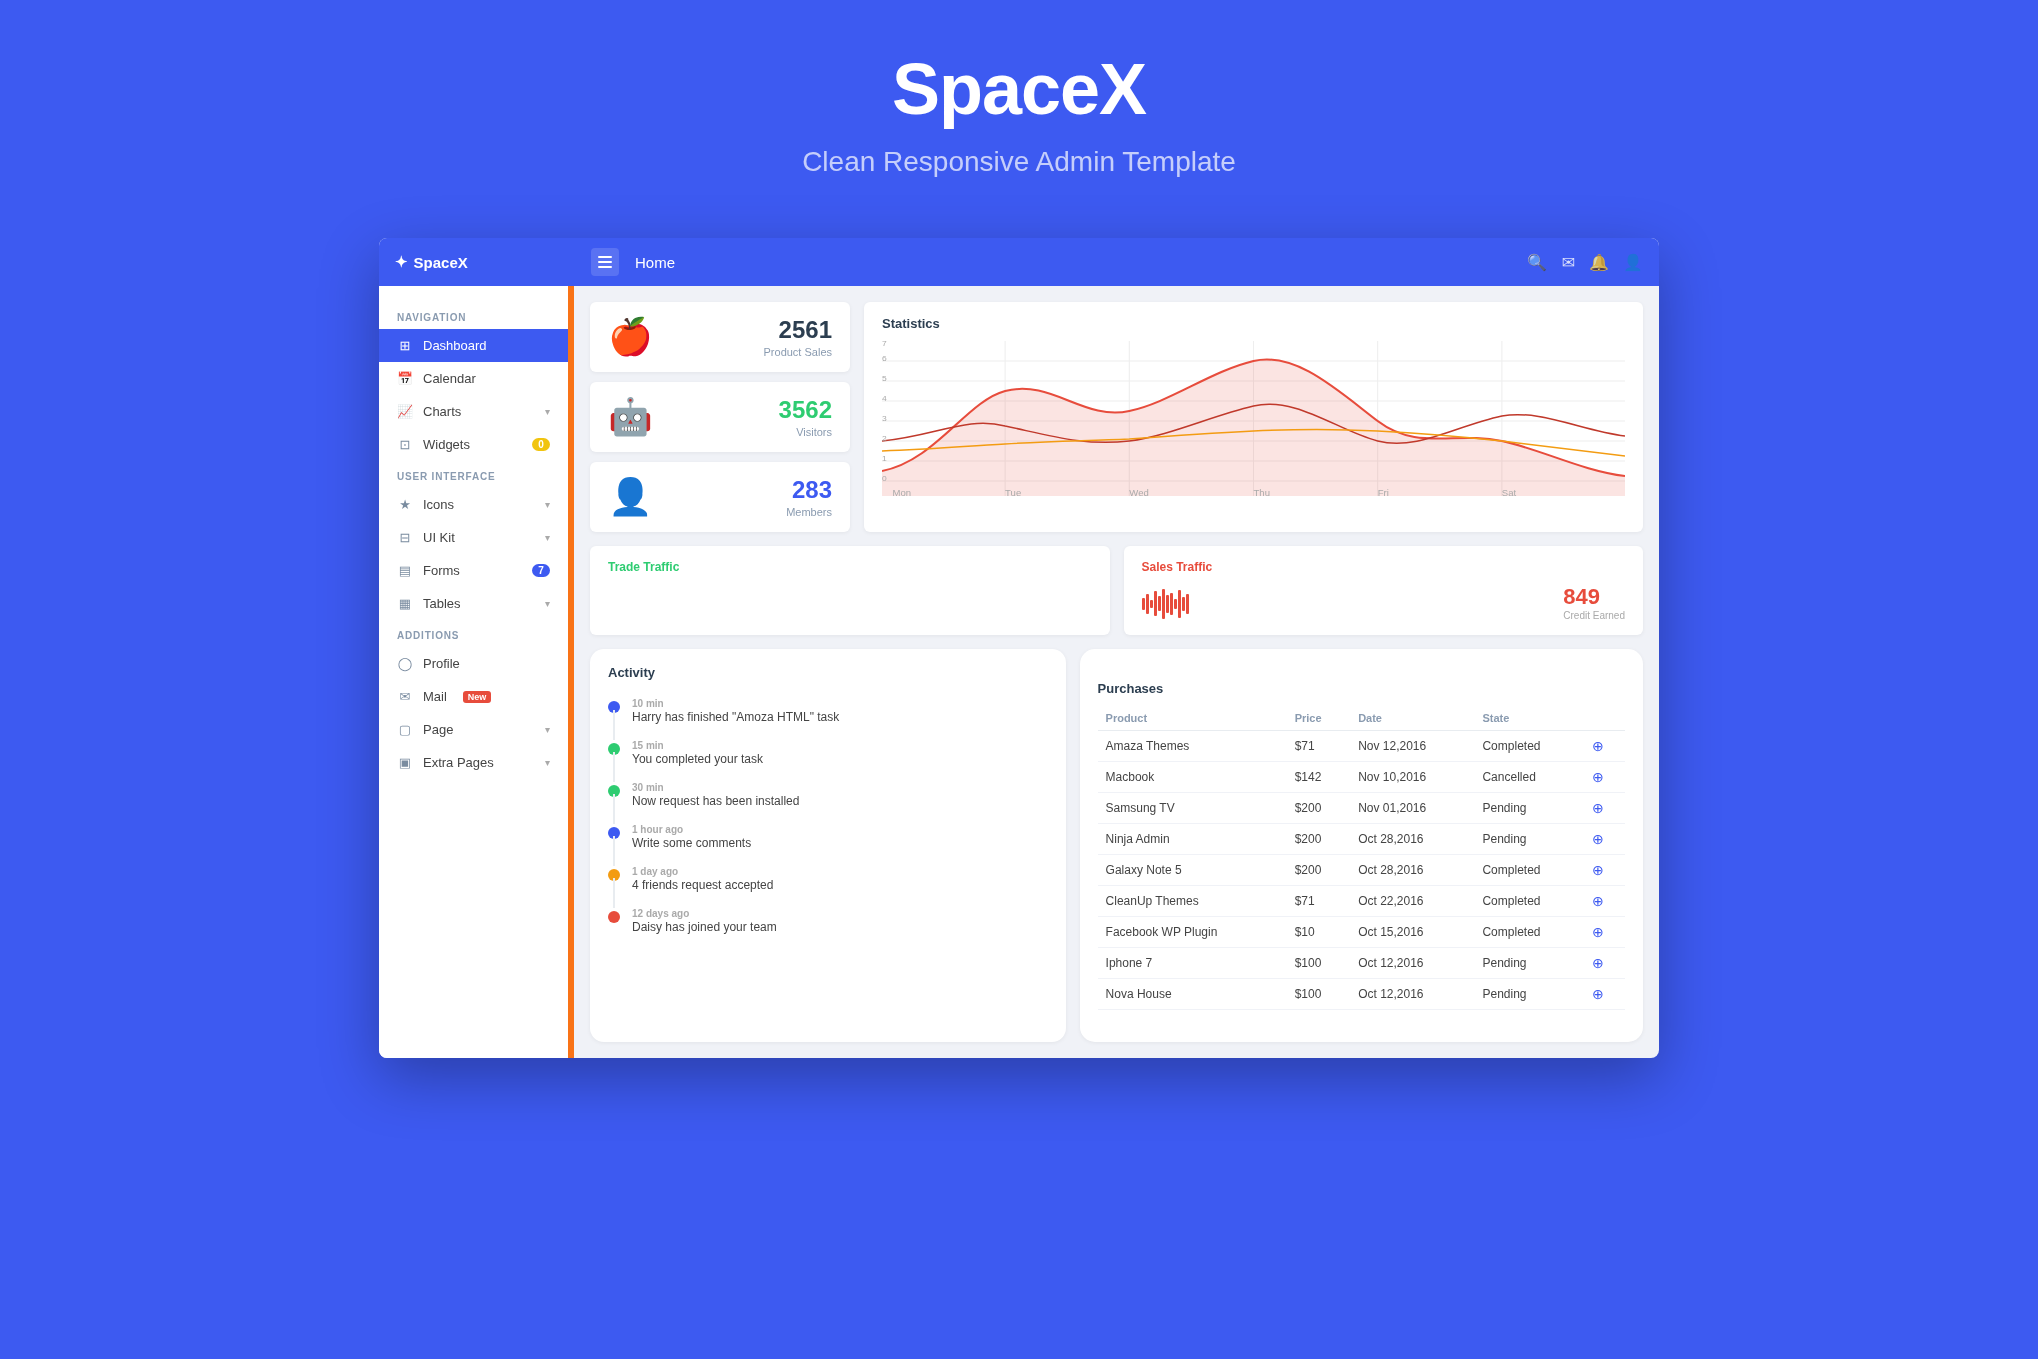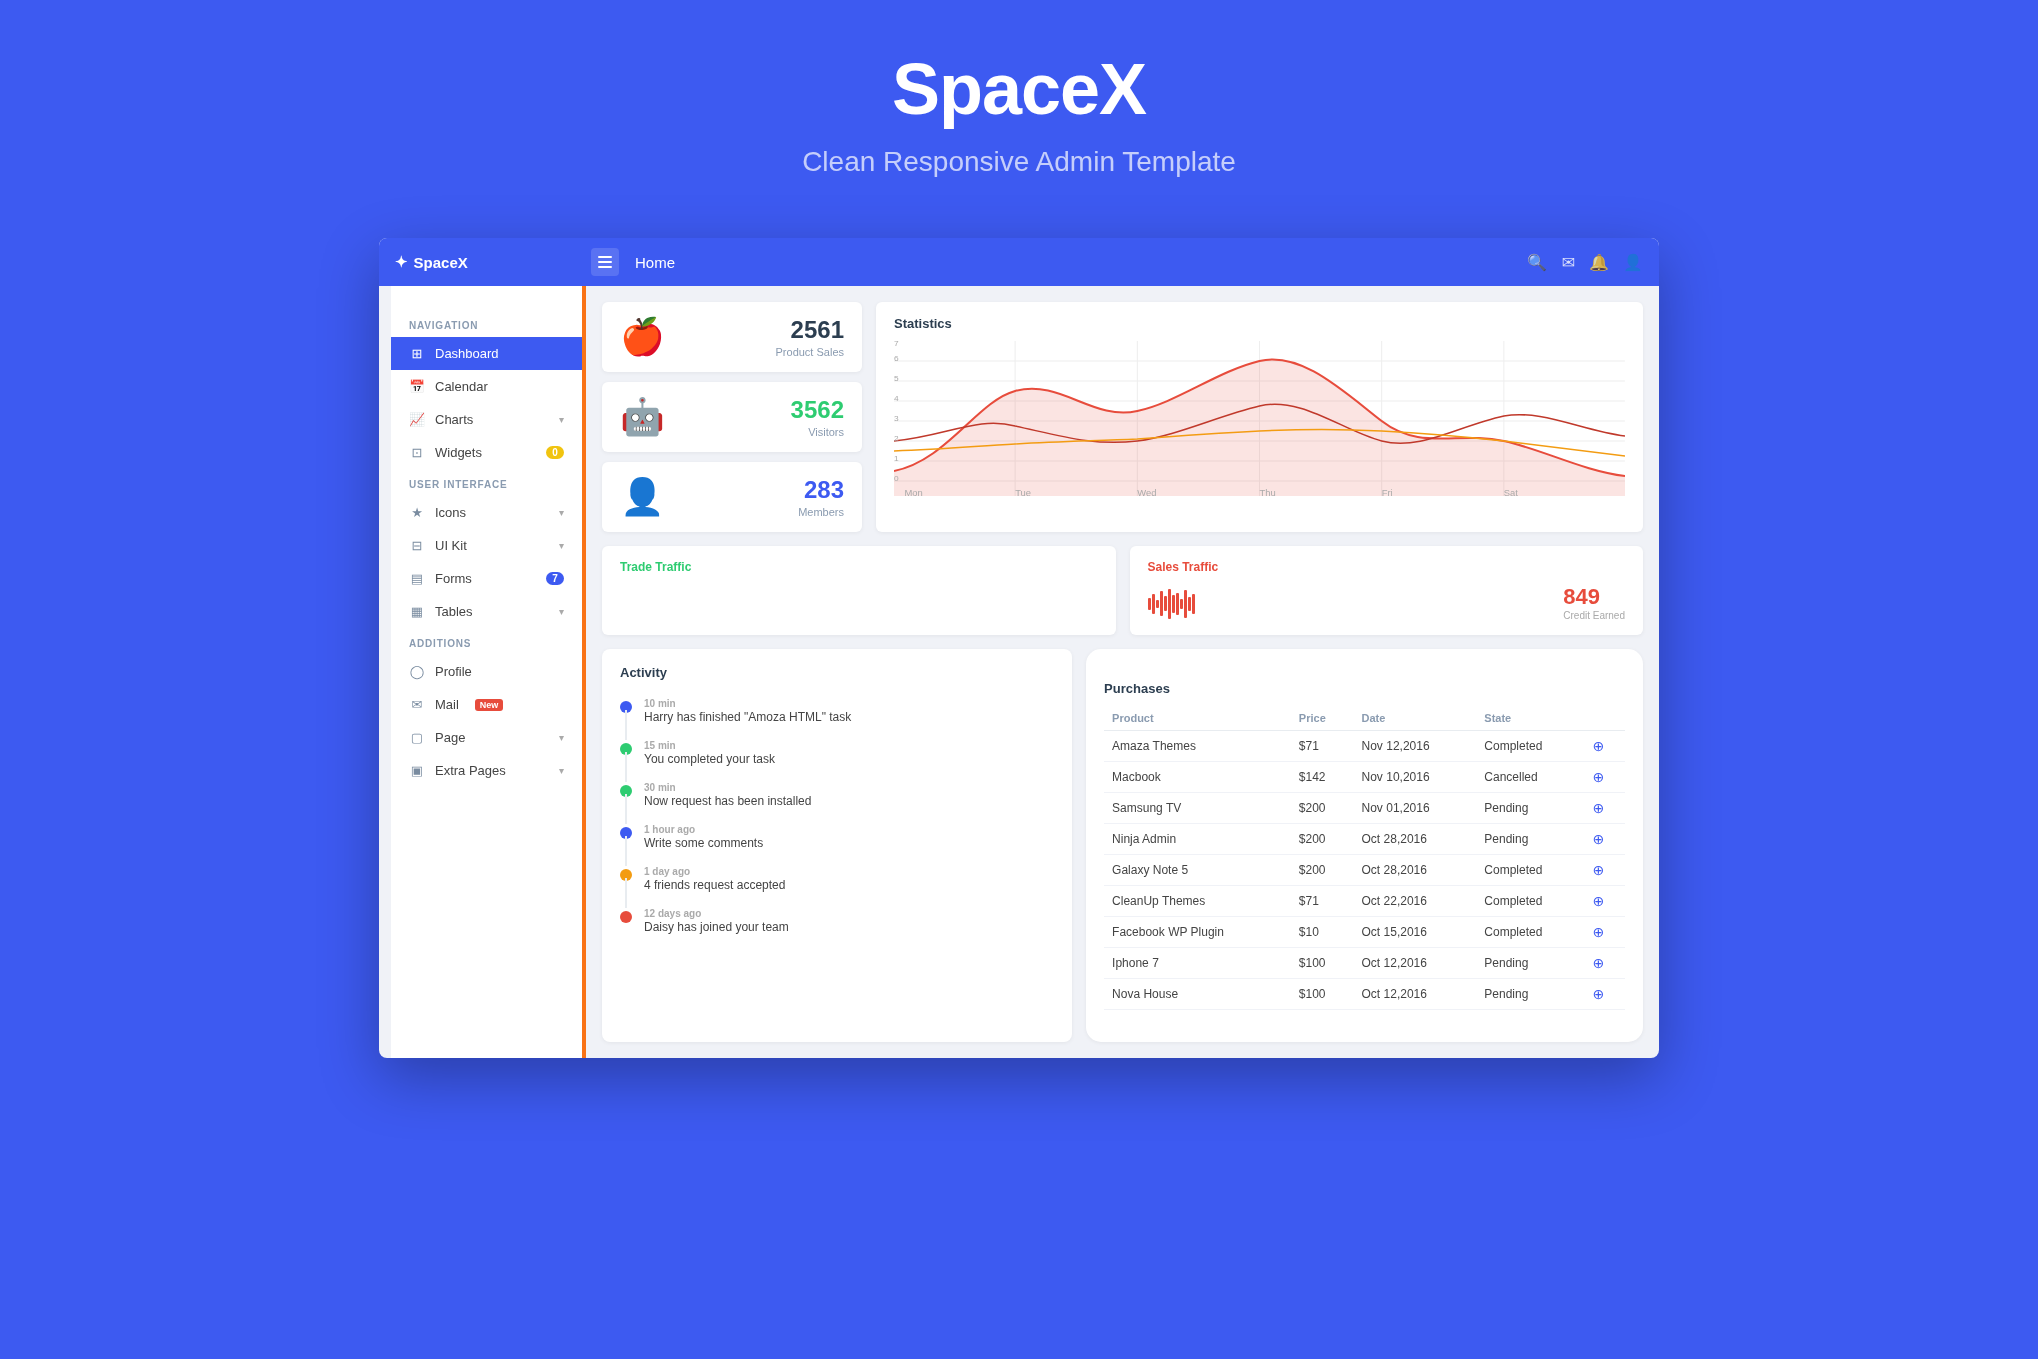--- a/index.html
+++ b/index.html
@@ -97,23 +97,22 @@
     .app-body {
       display: flex;
       flex: 1;
     }
 
     
     .sidebar {
       width: 195px;
       background: #fff;
       flex-shrink: 0;
-      padding: 24px 0;
-      border-right: 4px solid #f97316;
-      margin-left: 12px;
+      padding: 16px 0;
+      border-right: 6px solid #f97316;
     }
     .sidebar-section-label {
       color: #8a9bb0;
       font-size: 10px;
       font-weight: 700;
       text-transform: uppercase;
       letter-spacing: 0.8px;
       padding: 10px 18px 6px;
     }
     .sidebar-item {
@@ -268,21 +267,21 @@
 
     
     .bottom-row {
       display: flex;
       gap: 14px;
     }
 
     
     .activity-card {
       background: #fff;
-      border-radius: 8px;
+      border-radius: 14px;
       padding: 16px 18px;
       flex: 1;
       box-shadow: 0 1px 4px rgba(0,0,0,0.06);
     }
     .activity-list { margin-top: 10px; }
     .activity-item {
       display: flex;
       gap: 12px;
       padding: 8px 0;
       position: relative;

